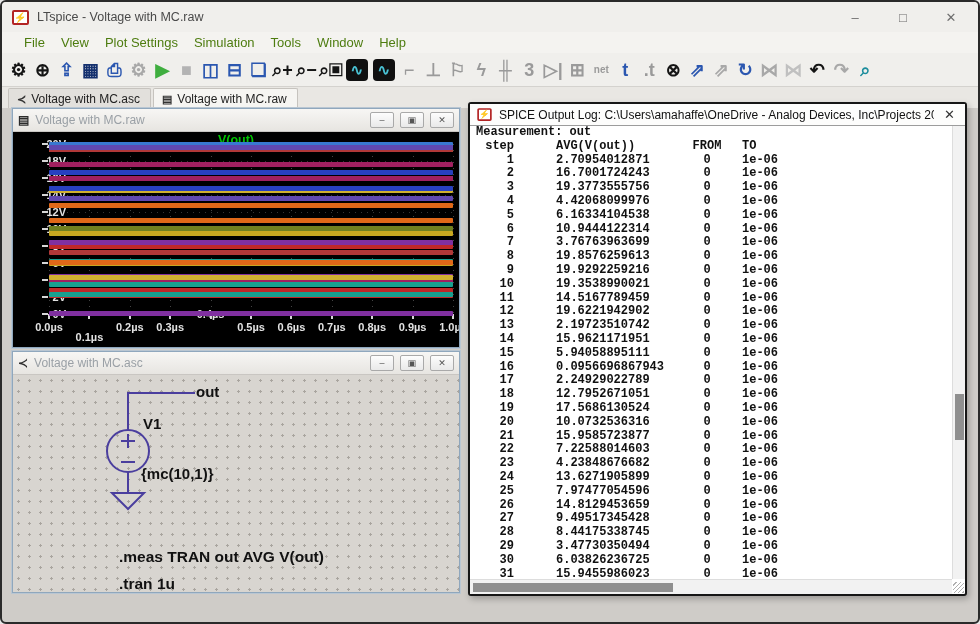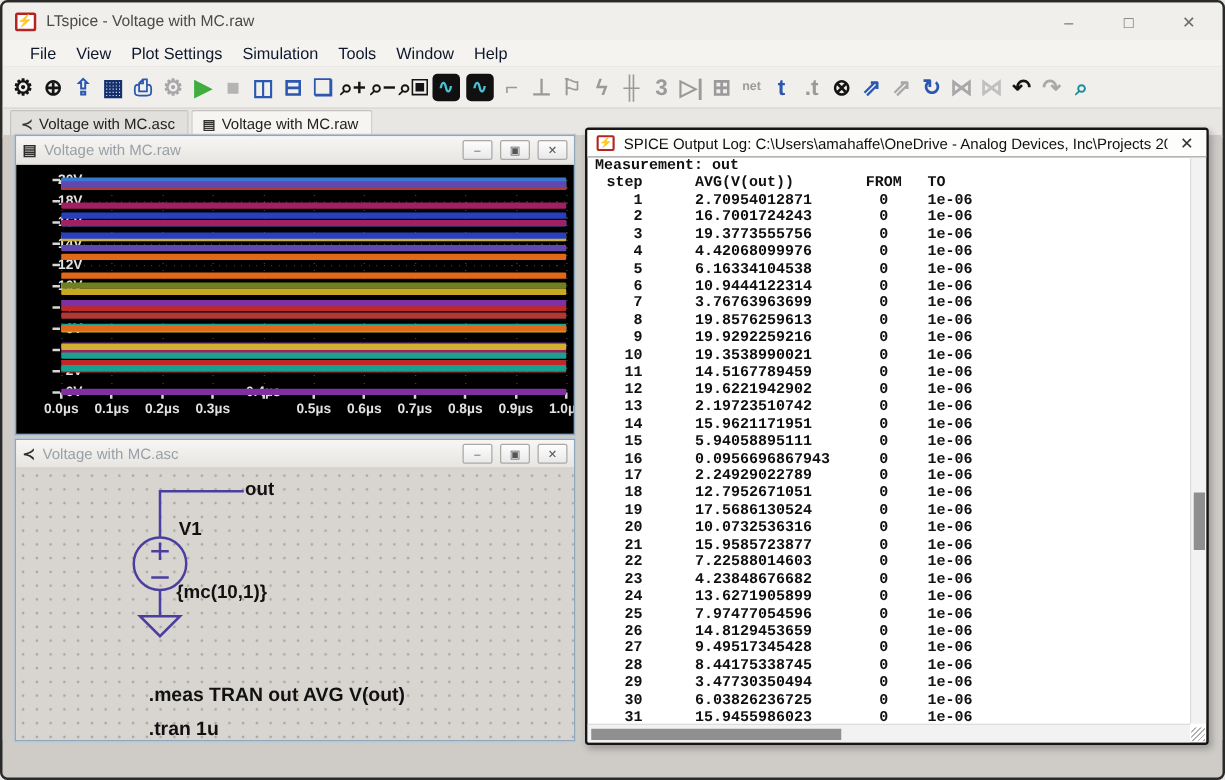--- a/index.html
+++ b/index.html
@@ -8,21 +8,21 @@
        border-radius:6px;overflow:hidden;font-family:"Liberation Sans",sans-serif;}
   
   .titlebar{height:30px;background:#f0efec;display:flex;align-items:center;padding:0 10px;gap:8px;}
   .logo{width:17px;height:15px;border:2px solid #b32424;border-radius:2px;background:#fff;
         color:#b32424;font-size:10px;line-height:11px;text-align:center;font-weight:bold;}
   .title-text{font-size:12.5px;color:#4a4a4a;}
   .wincontrols{margin-left:auto;display:flex;gap:14px;}
   .wc{width:34px;height:22px;display:flex;align-items:center;justify-content:center;
       color:#6e6e6e;font-size:13px;}
   .menubar{height:21px;background:#f4f3f0;display:flex;align-items:center;padding:0 14px;gap:0;}
-  .mitem{font-size:13px;color:#0f172a;padding:0 8px;}
+  .mitem{font-size:13px;color:#4d7c0f;padding:0 8px;}
   .toolbar{height:34px;background:#f0efec;border-bottom:1px solid #d4d2ce;display:flex;
            align-items:center;padding:0 5px;gap:1px;}
   .tbi{min-width:23px;height:26px;display:flex;align-items:center;justify-content:center;
        font-size:18px;font-weight:bold;line-height:1;}
   .tbi-dark{background:#101010;border-radius:4px;min-width:22px;height:22px;font-size:15px;margin:0 2px;}
   .tbi-small{font-size:10px;letter-spacing:0;}
   .tabbar{height:23px;background:#e9e7e3;border-bottom:1px solid #cfccc8;display:flex;
           align-items:flex-end;padding-left:6px;}
   .tab{display:flex;align-items:center;gap:5px;font-size:12px;color:#222;padding:3px 10px 3px 8px;
        border:1px solid #c6c3be;border-bottom:none;background:#e2e0dc;border-radius:2px 2px 0 0;margin-right:2px;}
@@ -162,27 +162,28 @@
 
     <div class="childwin" style="left:10px;top:0;width:448px;height:240px;">
       <div class="winbar">
         <span class="wicon">▤</span>
         <span class="wtitle">Voltage with MC.raw</span>
         <span class="wbtn">–</span>
         <span class="wbtn">▣</span>
         <span class="wbtn">✕</span>
       </div>
       <div class="plot">
+        <div class="plot-title" style="color: rgb(0, 196, 0);">V(out)</div>
 
       <div class="gv" style="left: 36px; top: 12px; height: 170px;"></div>
           <div class="xtick" style="left: 35px; top: 182px;"></div>
           <div class="xlab" style="left: 13px; top: 189px;">0.0µs</div>
           <div class="gv" style="left: 76.4px; top: 12px; height: 170px;"></div>
           <div class="xtick" style="left: 75.4px; top: 182px;"></div>
-          <div class="xlab" style="left: 53.4px; top: 189px;">0.1µs</div>
+          <div class="xlab" style="left: 53.4px; top: 199px;">0.1µs</div>
           <div class="gv" style="left: 116.8px; top: 12px; height: 170px;"></div>
           <div class="xtick" style="left: 115.8px; top: 182px;"></div>
           <div class="xlab" style="left: 93.8px; top: 189px;">0.2µs</div>
           <div class="gv" style="left: 157.2px; top: 12px; height: 170px;"></div>
           <div class="xtick" style="left: 156.2px; top: 182px;"></div>
           <div class="xlab" style="left: 134.2px; top: 189px;">0.3µs</div>
           <div class="gv" style="left: 197.6px; top: 12px; height: 170px;"></div>
           <div class="xtick" style="left: 196.6px; top: 182px;"></div>
           <div class="xlab" style="left: 174.6px; top: 176px;">0.4µs</div>
           <div class="gv" style="left: 238px; top: 12px; height: 170px;"></div>

